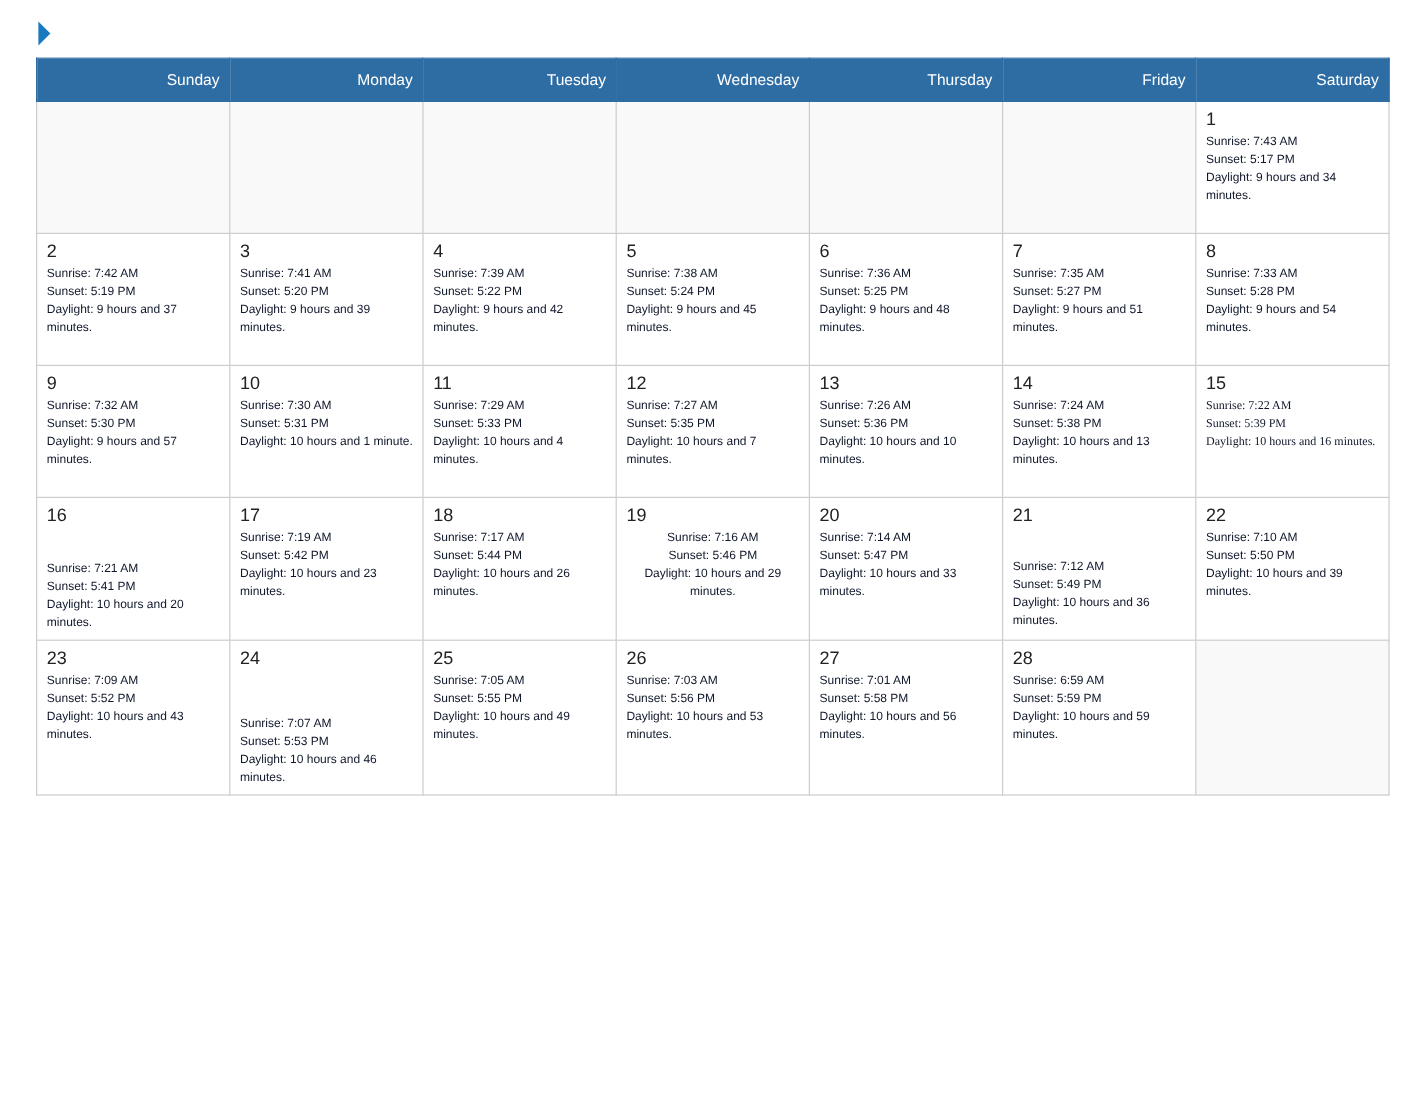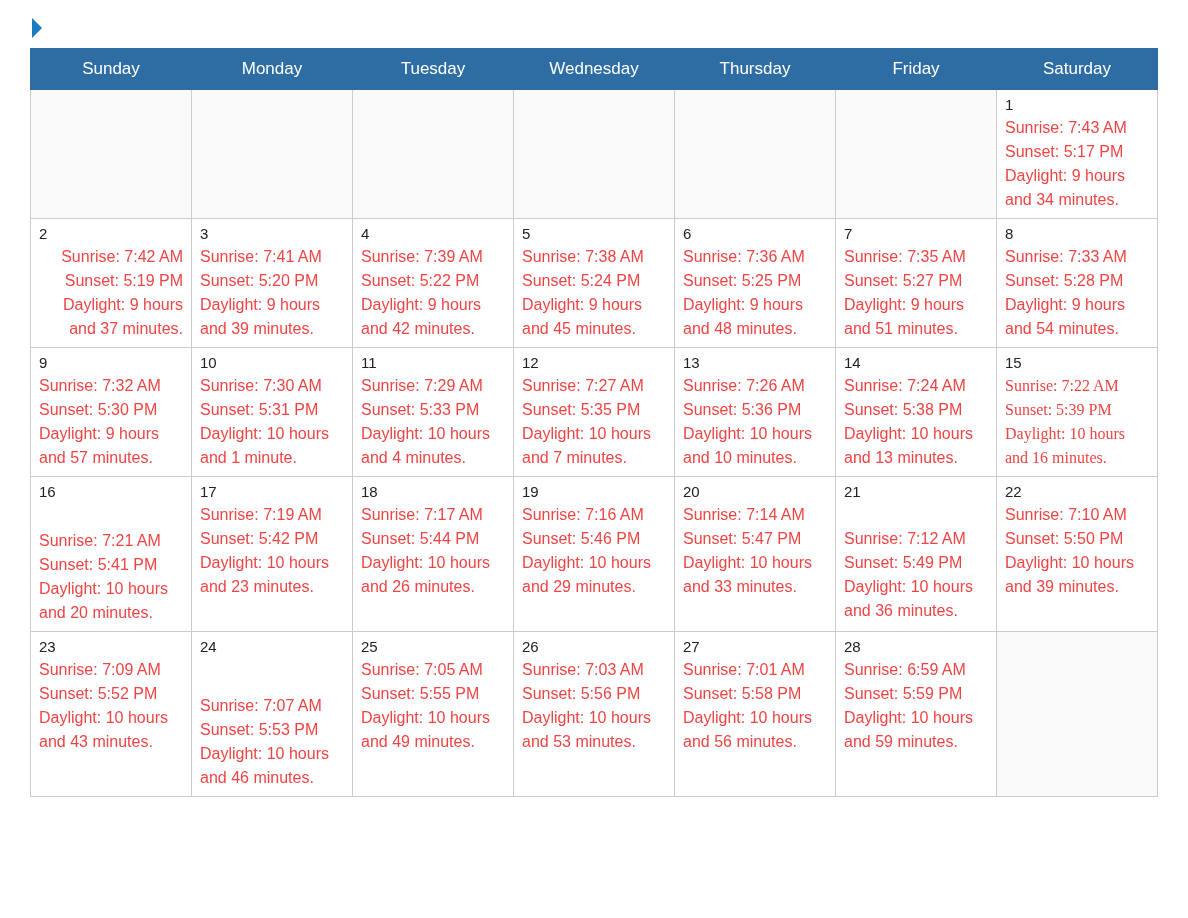--- a/index.html
+++ b/index.html
@@ -58,44 +58,44 @@
     }
     .calendar {
       width: 100%;
       border-collapse: collapse;
       margin-top: 10px;
     }
     .calendar th {
       background-color: #2e6da4;
       color: white;
       padding: 10px 8px;
-      font-size: 17px;
+      font-size: 13px;
       font-weight: normal;
-      text-align: center;
+      text-align: right;
       border: 1px solid #2e6da4;
     }
     .calendar td {
       vertical-align: top;
       border: 1px solid #ccc;
       padding: 6px 8px;
       width: calc(100% / 7);
       min-height: 100px;
       font-size: 12.5px;
       color: #333;
     }
     .day-num {
       font-size: 15px;
       font-weight: normal;
       color: #222;
       display: block;
       margin-bottom: 3px;
     }
     .day-info {
-      font-size: 16px;
-      color: #ef4444;
+      font-size: 10px;
+      color: #0f172a;
       line-height: 1.5;
     }
     .empty-cell {
       background: #f9f9f9;
     }
     tr.week-row td {
       height: 110px;
     }
   </style>
 </head>
@@ -138,21 +138,21 @@
         <td>
           <span class="day-num">1</span>
           <div class="day-info" style="white-space: pre-line;">Sunrise: 7:43 AM
 Sunset: 5:17 PM
 Daylight: 9 hours and 34 minutes.</div>
         </td>
       </tr>
       <tr class="week-row">
         <td>
           <span class="day-num">2</span>
-          <div class="day-info" style="white-space: pre-line; text-align: right;">Sunrise: 7:42 AM
+          <div class="day-info" style="white-space: pre-line;">Sunrise: 7:42 AM
 Sunset: 5:19 PM
 Daylight: 9 hours and 37 minutes.</div>
         </td>
         <td>
           <span class="day-num">3</span>
           <div class="day-info" style="white-space: pre-line;">Sunrise: 7:41 AM
 Sunset: 5:20 PM
 Daylight: 9 hours and 39 minutes.</div>
         </td>
         <td>
@@ -244,21 +244,21 @@
 Daylight: 10 hours and 23 minutes.</div>
         </td>
         <td>
           <span class="day-num">18</span>
           <div class="day-info" style="white-space: pre-line;">Sunrise: 7:17 AM
 Sunset: 5:44 PM
 Daylight: 10 hours and 26 minutes.</div>
         </td>
         <td>
           <span class="day-num">19</span>
-          <div class="day-info" style="white-space: pre-line;">Sunrise: 7:16 AM
+          <div class="day-info" style="white-space: pre-line; text-align: center;">Sunrise: 7:16 AM
 Sunset: 5:46 PM
 Daylight: 10 hours and 29 minutes.</div>
         </td>
         <td>
           <span class="day-num">20</span>
           <div class="day-info" style="white-space: pre-line;">Sunrise: 7:14 AM
 Sunset: 5:47 PM
 Daylight: 10 hours and 33 minutes.</div>
         </td>
         <td>

